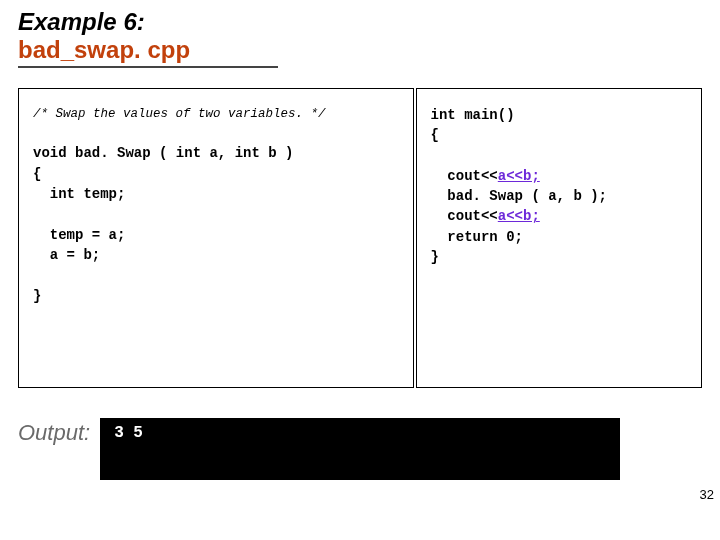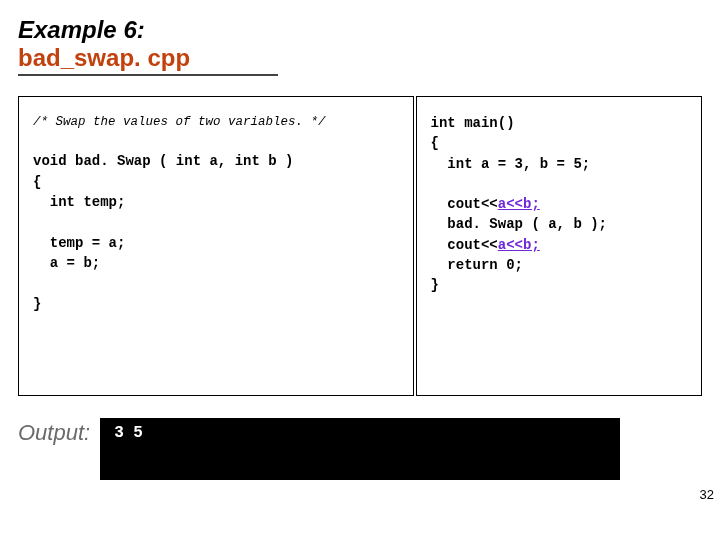--- a/index.html
+++ b/index.html
@@ -1,36 +1,36 @@
 <!DOCTYPE html>
 <html><head>
 <meta charset="utf-8">
 <style>
   * { box-sizing: border-box; margin: 0; padding: 0; }
   html, body { width: 720px; height: 540px; background: #fff; font-family: Arial, Helvetica, sans-serif; }
-  .slide { position: relative; width: 720px; height: 516px; padding: 16px 18px; }
+  .slide { position: relative; width: 720px; height: 516px; padding: 8px 18px; }
   .title-block { margin-bottom: 6px; }
   .title-italic { font-style: italic; font-weight: 700; font-size: 24px; color: #000; }
   .title-bold { font-weight: 700; font-size: 24px; color: #c2410c; display: inline-block; }
   .title-underline { width: 260px; height: 2px; background: #444; margin-top: 2px; }
   .boxes { display: flex; gap: 2px; margin-top: 20px; border-radius: 21px; }
   .code-box {
     border: 1px solid #000;
     padding: 16px 10px 16px 14px;
     font-family: "Courier New", Courier, monospace;
     font-size: 14px;
     line-height: 1.45;
     min-height: 300px;
   }
   .box-left { width: 58%; }
   .box-right { width: 42%; }
   .comment { font-style: italic; font-size: 12.5px; }
   .bold { font-weight: 700; }
   .link { text-decoration: underline; color: #6d28d9; }
-  .output-row { display: flex; align-items: flex-start; margin-top: 22px; gap: 10px; }
+  .output-row { display: flex; align-items: flex-start; margin-top: 30px; gap: 10px; }
   .output-label { font-style: italic; font-size: 22px; color: #6a6a6a; padding-top: 2px; }
   .output-box {
     background: #000000; color: #fff;
     font-family: "Courier New", Courier, monospace;
     font-weight: 700; font-size: 16px;
     padding: 6px 14px;
     width: 520px; height: 62px;
   }
   .page-num { position: absolute; right: 6px; bottom: 14px; font-size: 13px; color: #000; }
 </style>
@@ -54,21 +54,20 @@
       <br>
       <div class="bold" style="white-space:pre">  temp = a;</div>
       <div class="bold" style="white-space:pre">  a = b;</div>
       <br>
       <div class="bold">}</div>
     </div>
 
     <div class="code-box box-right">
       <div class="bold">int main()</div>
       <div class="bold">{</div>
-      <div class="bold" style="white-space:pre">  int a = 3, b = 5;</div>
       <br>
       <div class="bold" style="white-space:pre"><span>  cout&lt;&lt;</span><span class="link">a&lt;&lt;b;</span></div>
       <div class="bold" style="white-space:pre">  bad. Swap ( a, b );</div>
       <div class="bold" style="white-space:pre"><span>  cout&lt;&lt;</span><span class="link">a&lt;&lt;b;</span></div>
       <div class="bold" style="white-space:pre">  return 0;</div>
       <div class="bold">}</div>
     </div>
   </div>
 
   <div class="output-row">

